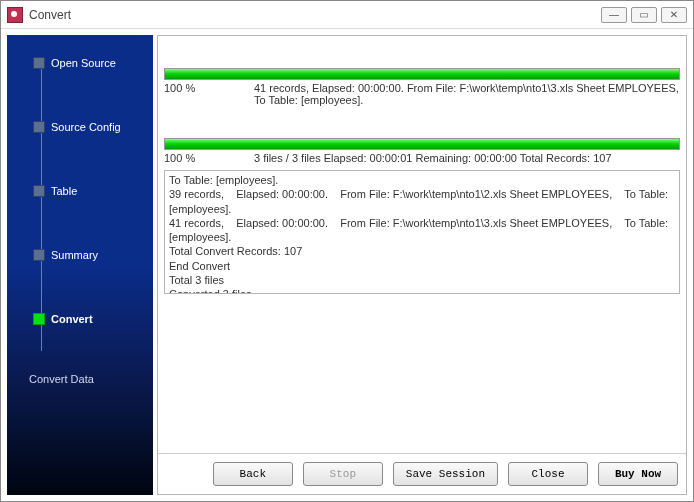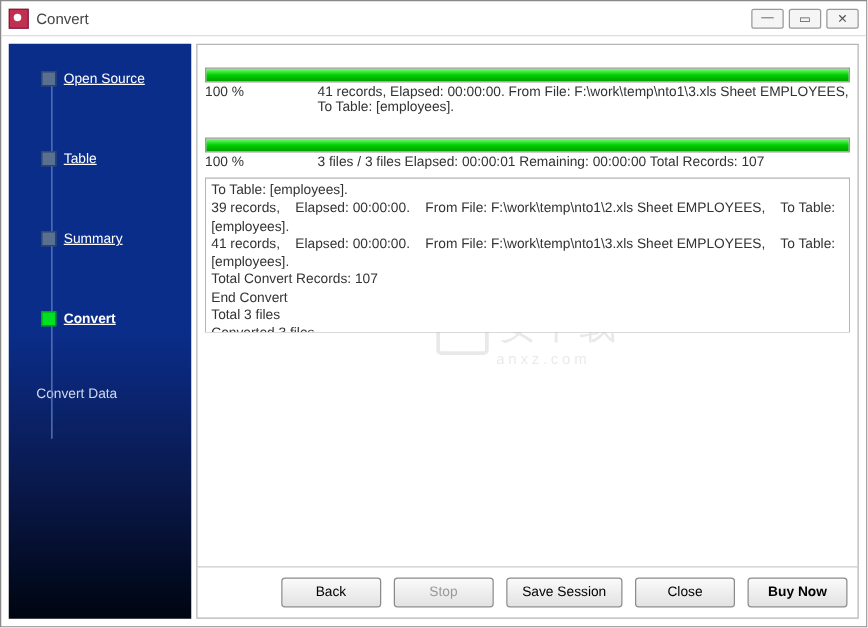--- a/index.html
+++ b/index.html
@@ -11,46 +11,46 @@
 .titlebar-icon { width: 16px; height: 16px; background: #c03050; border: 1px solid #802040; margin-right: 6px; position: relative; }
 .titlebar-icon::after { content: ""; position: absolute; top: 3px; left: 3px; width: 6px; height: 6px; background: #fff; border-radius: 50%; }
 .titlebar-title { flex: 1; color: #444; font-size: 12px; }
 .win-controls { display: flex; gap: 4px; }
 .win-btn { width: 26px; height: 16px; border: 1px solid #999; border-radius: 2px; background: #f5f5f5; display: flex; align-items: center; justify-content: center; font-size: 10px; color: #555; cursor: pointer; }
 
 .body-area { flex: 1; display: flex; padding: 6px; gap: 4px; }
 
 .sidebar { width: 146px; background: linear-gradient(to bottom, #0a2d8a 0%, #0a2d8a 50%, #0a1a50 75%, #000510 100%); position: relative; padding-top: 18px; }
 .tree-line { position: absolute; left: 34px; top: 26px; width: 1px; height: 290px; background: #6080c0; }
-.nav-item { display: flex; align-items: center; padding: 4px 0 4px 26px; color: #fff; font-size: 11px; margin-bottom: 44px; position: relative; cursor: pointer; text-decoration: underline; }
+.nav-item { display: flex; align-items: center; padding: 4px 0 4px 26px; color: #fff; font-size: 11px; margin-bottom: 44px; position: relative; cursor: pointer; }
 .nav-item .sq { width: 12px; height: 12px; background: #5a7090; border: 1px solid #304060; margin-right: 6px; z-index: 1; }
 .nav-item.active .sq { background: #00e020; border-color: #00a010; }
 .nav-item.active { font-weight: bold; }
 .nav-footer { color: #d0d8f0; font-size: 11px; padding-left: 22px; margin-top: 26px; }
 
 .main { flex: 1; display: flex; flex-direction: column; border: 1px solid #b5b5b5; }
 .content { flex: 1; padding: 6px 6px 2px 6px; overflow: hidden; position: relative; }
 
-.progress-block { margin-top: 12px; }
+.progress-block { margin-top: 26px; }
 .progress-bar { height: 12px; background: linear-gradient(to bottom, #7aff7a, #00d000, #00a000); border: 1px solid #999; }
 .progress-text { display: flex; padding: 2px 0 6px 0; color: #333; font-size: 11px; }
 .pt-col1 { width: 90px; }
 .pt-col2 { flex: 1; }
 
 .watermark { position: absolute; top: 200px; left: 50%; transform: translateX(-50%); display: flex; align-items: center; gap: 8px; opacity: 0.18; pointer-events: none; }
 .wm-icon { width: 42px; height: 48px; border: 3px solid #888; border-radius: 8px 8px 4px 4px; position: relative; }
 .wm-icon::before { content: ""; position: absolute; top: -14px; left: 8px; width: 20px; height: 18px; border: 3px solid #888; border-bottom: none; border-radius: 10px 10px 0 0; }
 .wm-text { font-size: 30px; color: #888; letter-spacing: 2px; }
 .wm-sub { position: absolute; top: 44px; left: 48px; font-size: 12px; color: #888; letter-spacing: 3px; }
 
 .output-label { margin-top: 18px; font-size: 11px; color: #333; }
 .output-box { border: 1px solid #b5b5b5; background: #fff; height: 124px; padding: 2px 4px; overflow-y: scroll; font-size: 11px; color: #333; line-height: 1.3; white-space: pre-wrap; position: relative; z-index: 2; }
 
 .button-bar { border-top: 1px solid #ccc; padding: 8px; display: flex; gap: 10px; justify-content: flex-end; }
-.btn { min-width: 80px; height: 24px; border: 1px solid #8a8a8a; border-radius: 3px; background: linear-gradient(to bottom, #fafafa, #e2e2e2); font-size: 11px; cursor: pointer; padding: 0 12px; }
+.btn { min-width: 80px; height: 24px; border: 1px solid #8a8a8a; border-radius: 3px; background: linear-gradient(to bottom, #fafafa, #e2e2e2); font-size: 11px; cursor: pointer; padding: 0 12px; font-family: Liberation Mono, monospace; }
 .btn:disabled { color: #999; cursor: default; }
 .btn.primary { font-weight: bold; }
 </style>
 </head>
 <body>
 
 <div class="window">
 
   <div class="titlebar">
     <div class="titlebar-icon"></div>
@@ -62,20 +62,24 @@
     </div>
   </div>
 
   <div class="body-area">
 
     <div class="sidebar">
       <div class="tree-line"></div>
       <div class="nav-item">
         <span class="sq"></span>
         <span>Open Source</span>
+      </div>
+      <div class="nav-item">
+        <span class="sq"></span>
+        <span>Source Config</span>
       </div>
       <div class="nav-item">
         <span class="sq"></span>
         <span>Table</span>
       </div>
       <div class="nav-item">
         <span class="sq"></span>
         <span>Summary</span>
       </div>
       <div class="nav-item active">

